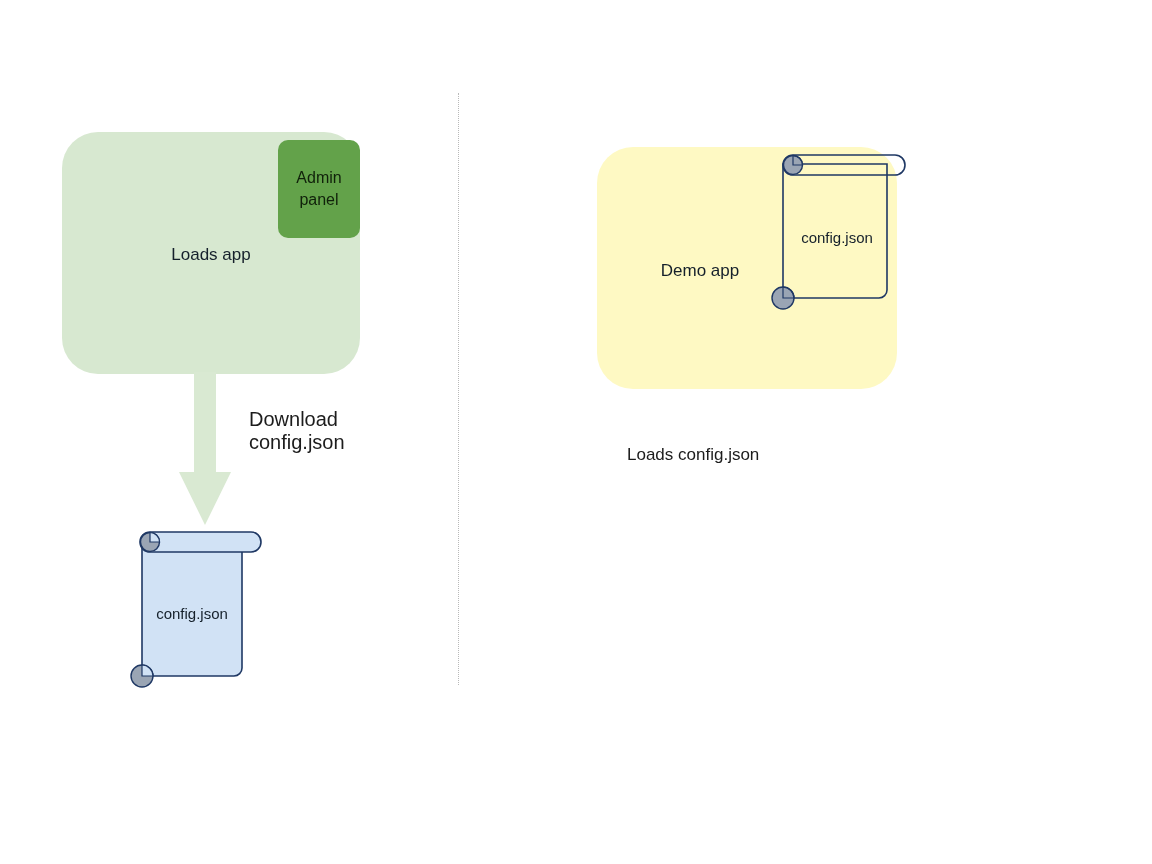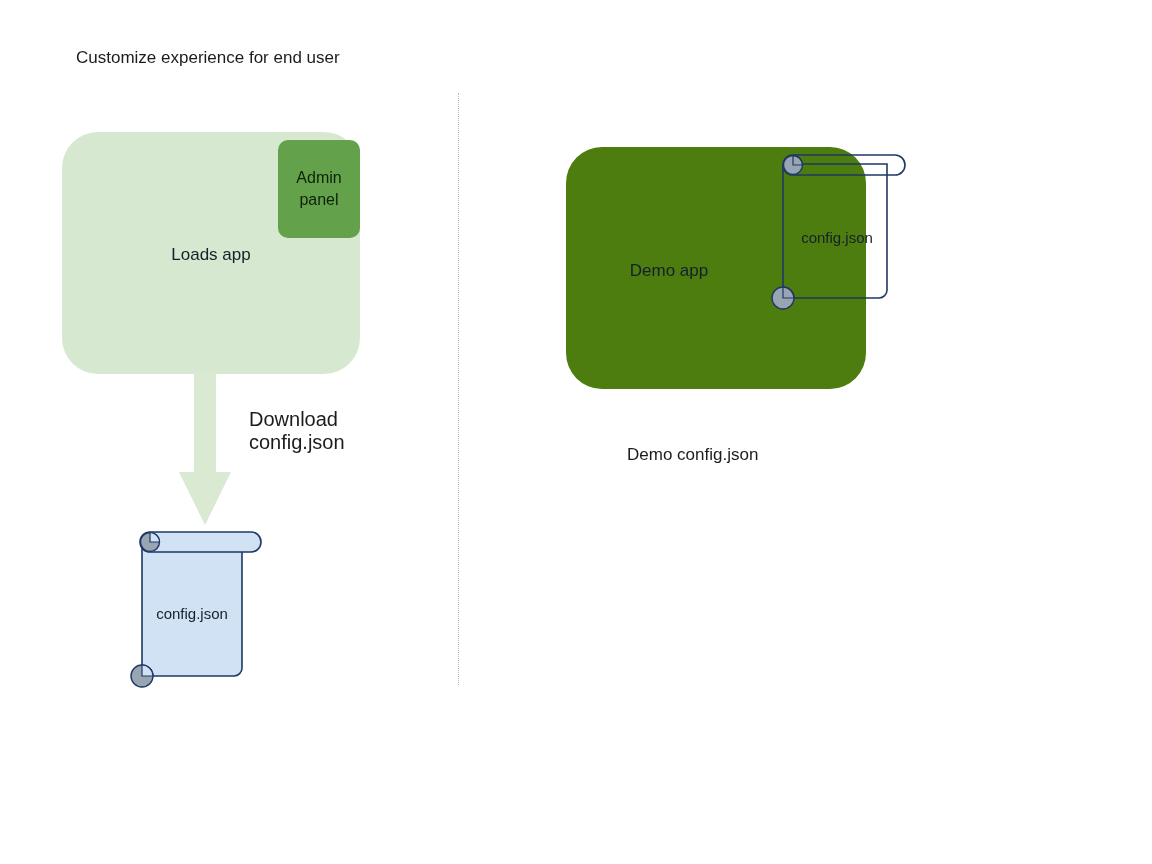--- a/index.html
+++ b/index.html
@@ -47,25 +47,25 @@
     border-radius: 36px;
   }
   #admin-app-card {
     left: 62px;
     top: 132px;
     width: 298px;
     height: 242px;
     background: #d7e8d0;
   }
   #demo-app-card {
-    left: 566px;
+    left: 597px;
     top: 147px;
     width: 300px;
     height: 242px;
-    background: #4d7c0f;
+    background: #fef9c3;
   }
   .app-label {
     position: absolute;
     font-size: 17px;
     line-height: 21px;
     color: #15202b;
     white-space: nowrap;
     transform: translate(-50%, -50%);
   }
   #admin-app-label { left: 149px; top: 122px; }
@@ -138,21 +138,20 @@
     line-height: 23px;
     color: #1c1c1c;
     white-space: nowrap;
   }
 </style>
 </head>
 <body>
 
 <div class="canvas">
 
-  <div class="heading" id="heading-left">Customize experience for end user</div>
 
 
   <div id="divider"></div>
 
   <div class="app-card" id="admin-app-card">
 
     <div class="app-label" id="admin-app-label">Loads app</div>
 
     <div id="admin-panel-badge">Admin panel</div>
   </div>
@@ -197,15 +196,15 @@
 
       <circle cx="22" cy="13" r="9.5" fill="#9aa5b4" stroke="#1f3864" stroke-width="1.4"></circle>
       <path d="M22 13 L31.5 13 A9.5 9.5 0 0 0 22 3.5 Z" fill="none" stroke="#1f3864" stroke-width="1.2"></path>
 
       <circle cx="12" cy="146" r="11" fill="#9aa5b4" stroke="#1f3864" stroke-width="1.4"></circle>
       <path d="M12 146 L23 146 A11 11 0 0 0 12 135 Z" fill="none" stroke="#1f3864" stroke-width="1.2"></path>
     </svg>
     <div class="scroll-label">config.json</div>
   </div>
 
-  <div id="loads-caption">Demo config.json</div>
+  <div id="loads-caption">Loads config.json</div>
 
 </div>
 
 </body></html>

